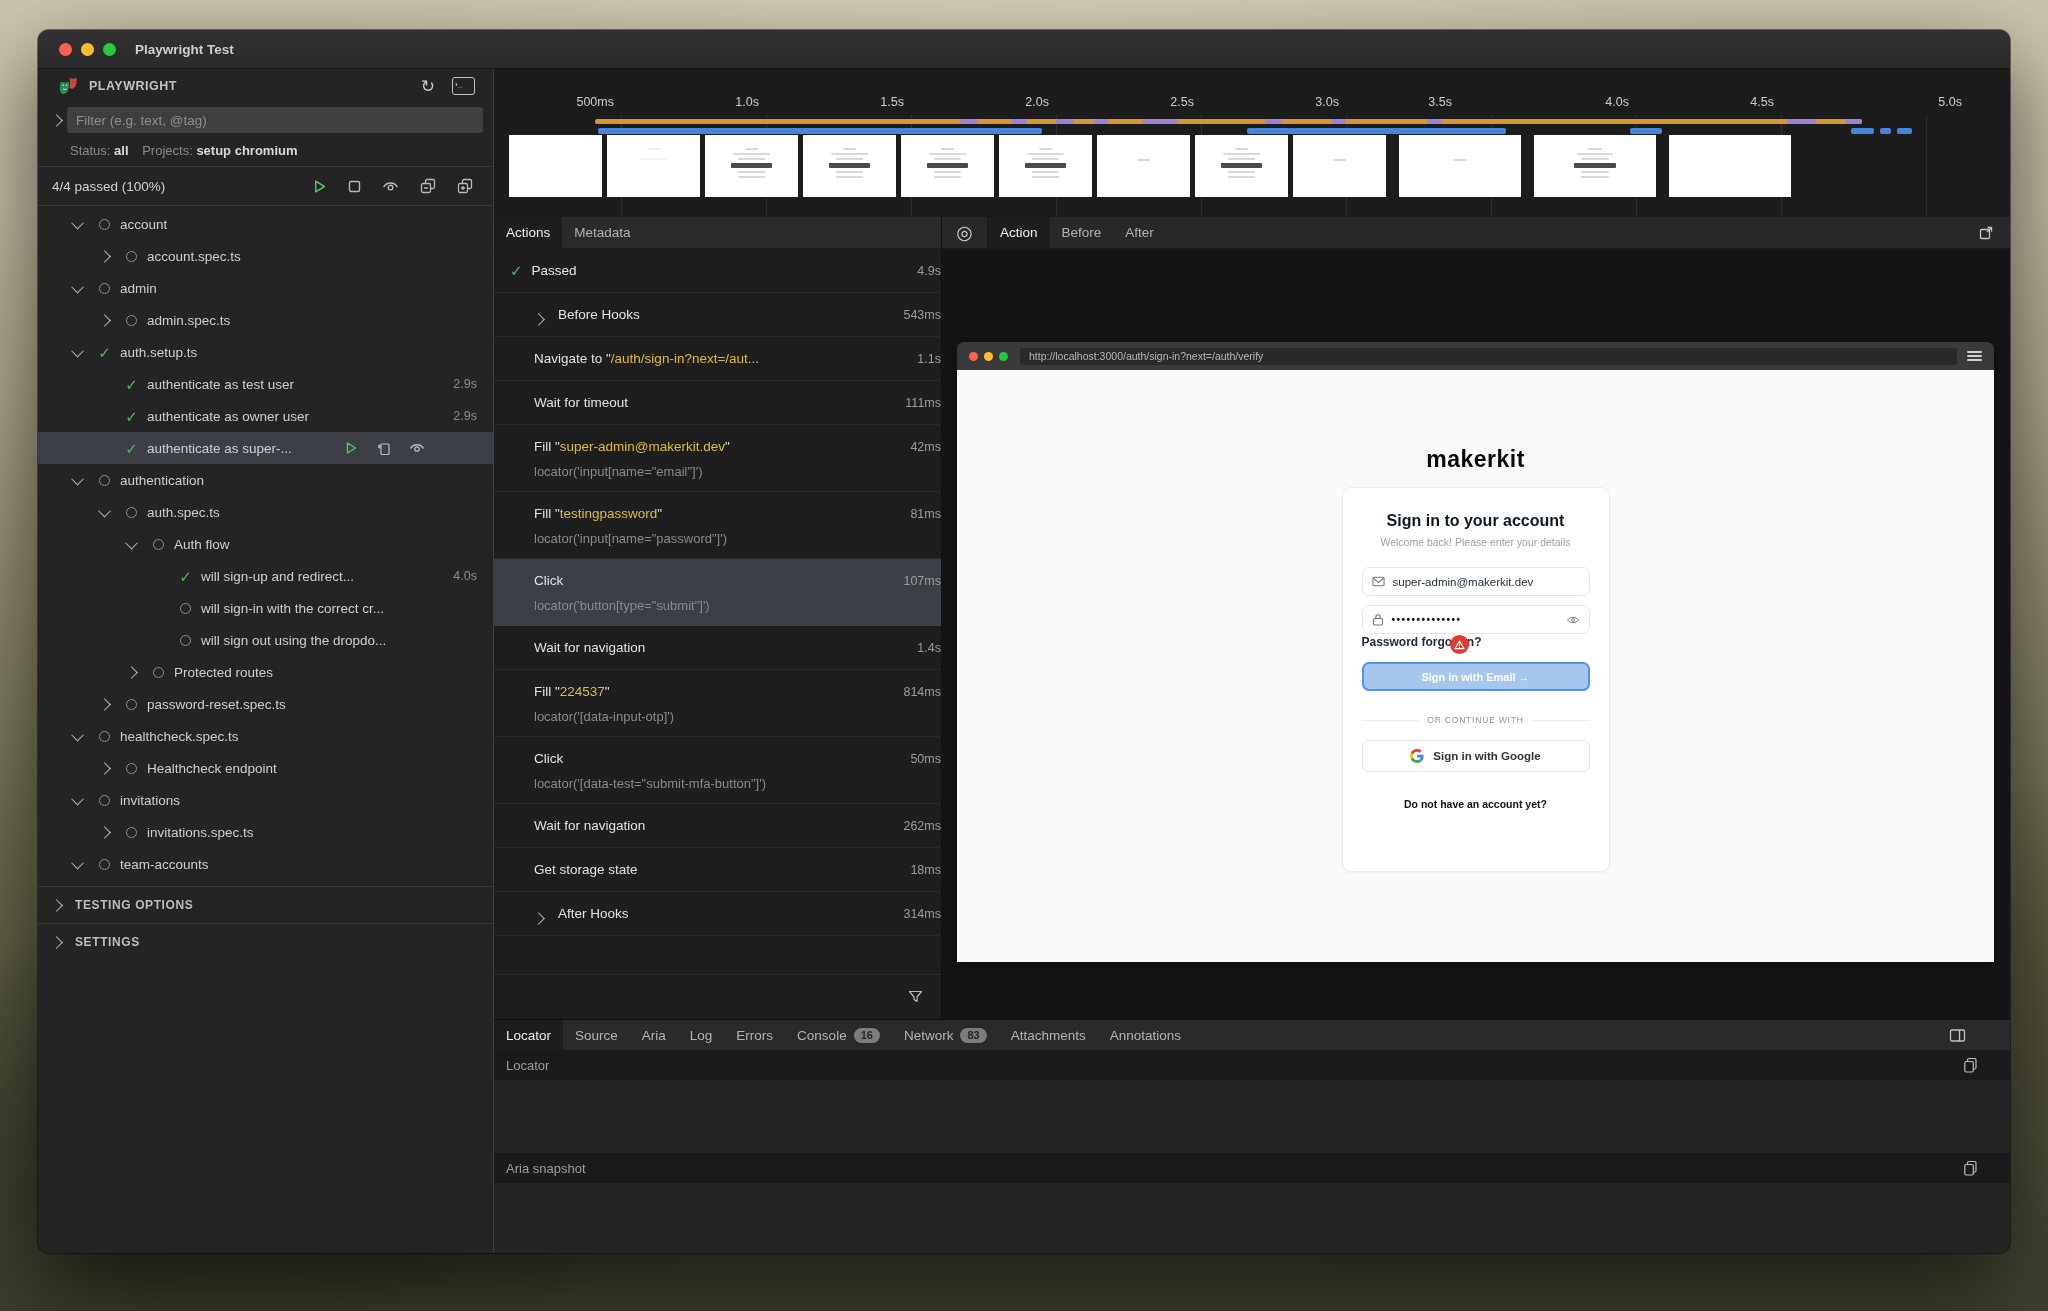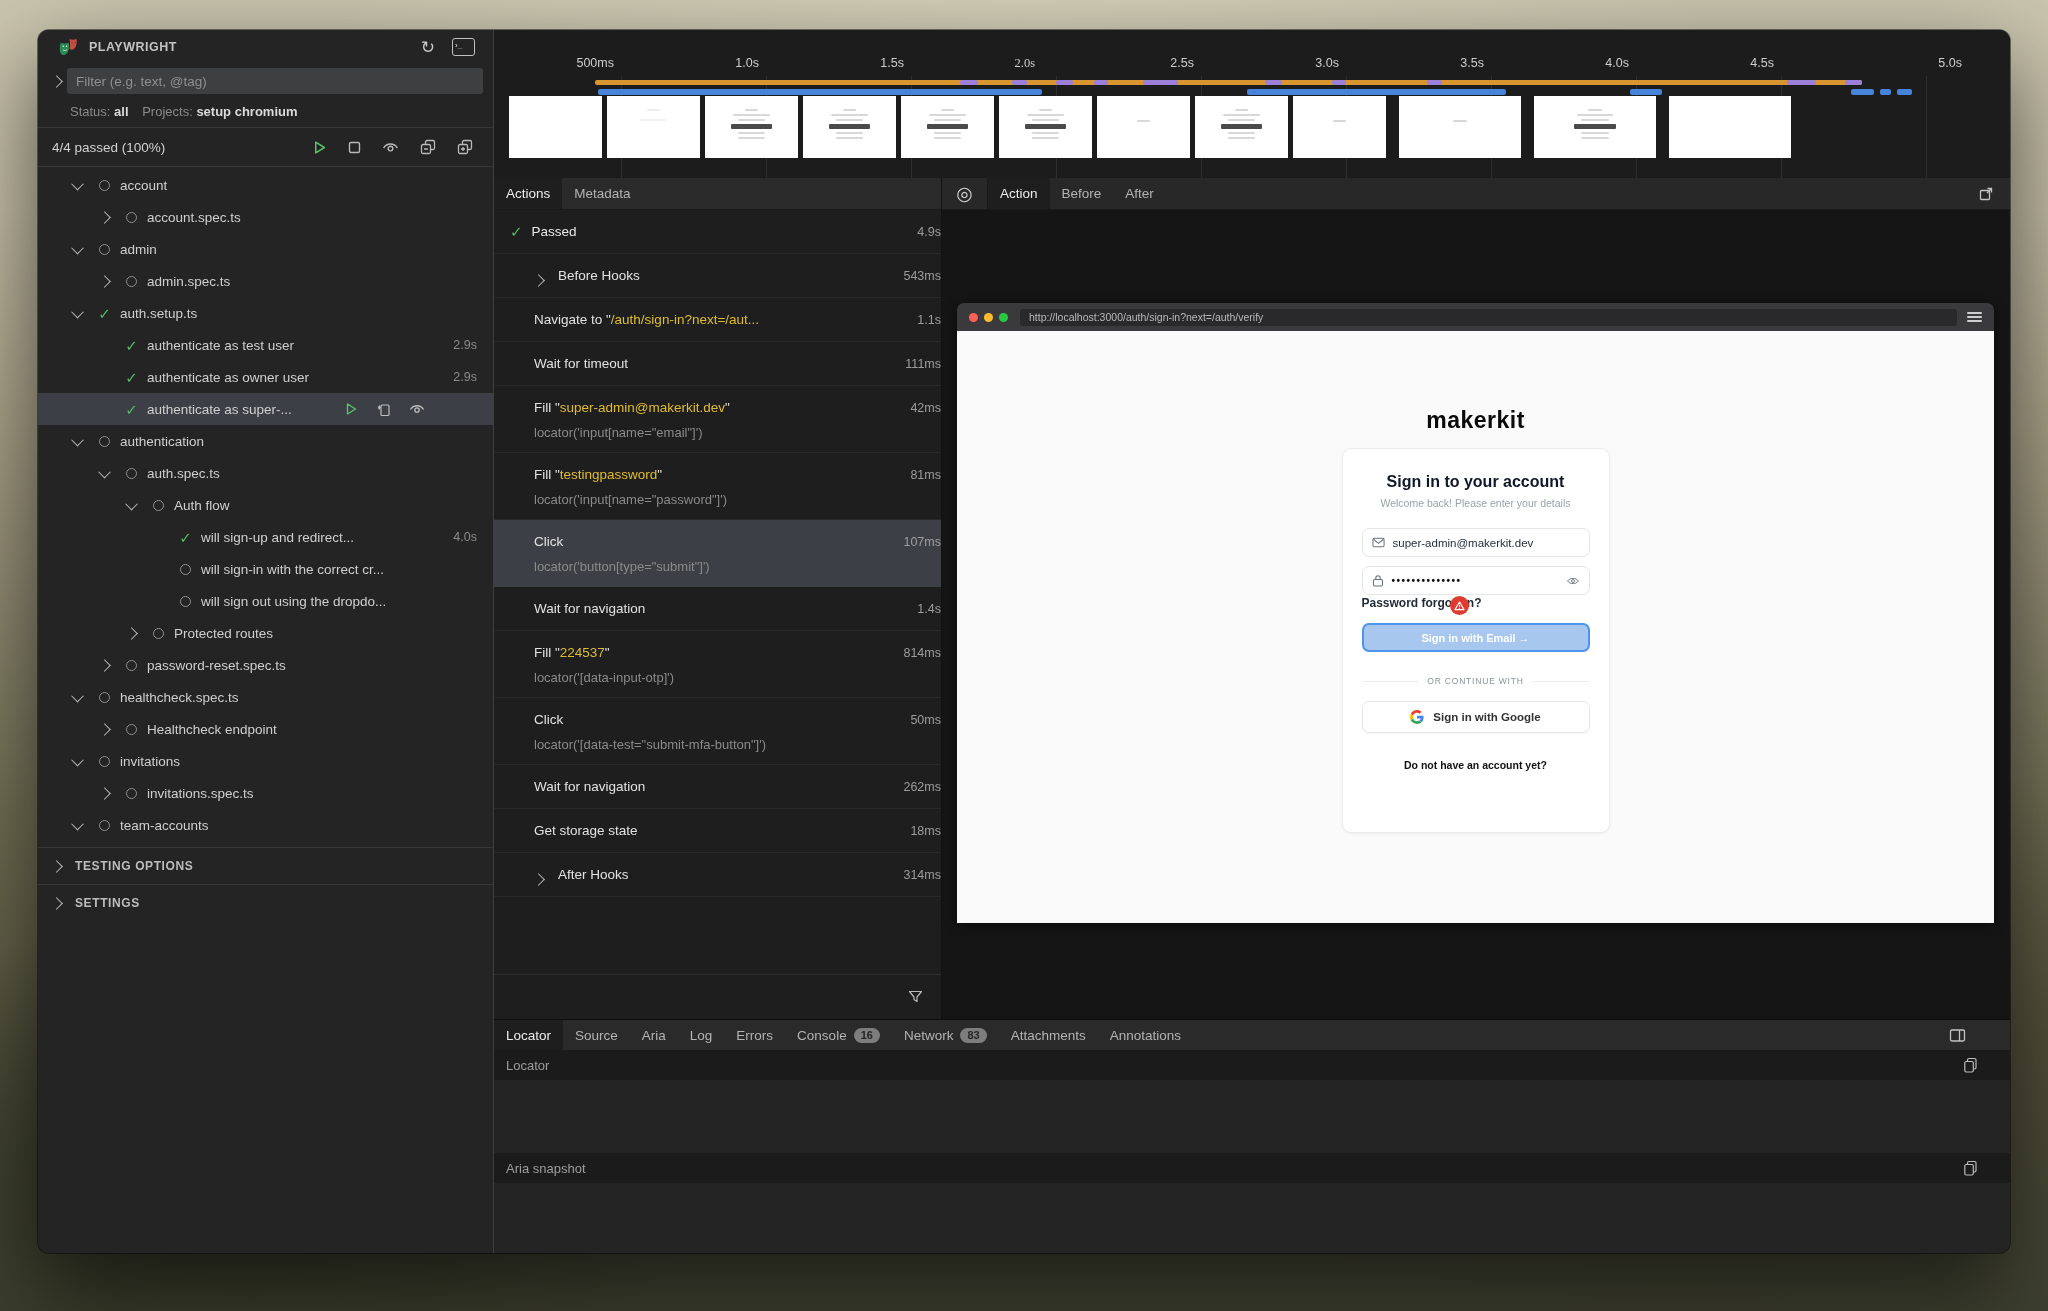--- a/index.html
+++ b/index.html
@@ -167,20 +167,28 @@
   .editor{background:#242424;}
   .editor.one{height:73px;}
   .editor.two{flex:1;}
   svg{display:block}
 </style>
 </head>
 <body>
 
 <div class="window">
 
+  <div class="titlebar">
+    <div class="lights">
+      <span class="light l-red"></span>
+      <span class="light l-yellow"></span>
+      <span class="light l-green"></span>
+    </div>
+    <span class="win-title">Playwright Test</span>
+  </div>
 
   <div class="main">
 
     <div class="sidebar">
       <div class="sb-header">
         <span>
           <svg width="21" height="21" viewBox="0 0 32 32">
             <path fill="#c34e41" d="M17.5 3.2c3.6 1.2 7.2 1.2 10.8 0 .9 7.2-.7 14.2-5.4 15.9-1.9.7-3.9.2-5.5-1.2 1.3-4 1.5-9 0-14.7z"></path>
             <circle cx="21.5" cy="8.5" r="1" fill="#8c352c"></circle>
               <circle cx="26" cy="8.5" r="1" fill="#8c352c"></circle>
@@ -514,27 +522,27 @@
     <div class="content">
 
       <div class="timeline">
           <span class="gridline" style="left: 127px;"></span>
           <span class="tick-label" style="left: 127px;">500ms</span>
           <span class="gridline" style="left: 272px;"></span>
           <span class="tick-label" style="left: 272px;">1.0s</span>
           <span class="gridline" style="left: 417px;"></span>
           <span class="tick-label" style="left: 417px;">1.5s</span>
           <span class="gridline" style="left: 562px;"></span>
-          <span class="tick-label" style="left: 548px; font-family: Liberation Serif, serif;">2.0s</span>
+          <span class="tick-label" style="left: 562px;">2.0s</span>
           <span class="gridline" style="left: 707px;"></span>
           <span class="tick-label" style="left: 707px;">2.5s</span>
           <span class="gridline" style="left: 852px;"></span>
           <span class="tick-label" style="left: 852px;">3.0s</span>
           <span class="gridline" style="left: 997px;"></span>
-          <span class="tick-label" style="left: 997px;">3.5s</span>
+          <span class="tick-label" style="left: 965px;">3.5s</span>
           <span class="gridline" style="left: 1142px;"></span>
           <span class="tick-label" style="left: 1142px;">4.0s</span>
           <span class="gridline" style="left: 1287px;"></span>
           <span class="tick-label" style="left: 1287px;">4.5s</span>
           <span class="gridline" style="left: 1432px;"></span>
           <span class="tick-label" style="left: 1432px; margin-left: 43px;">5.0s</span>
           <div class="bar orange" style="left: 101px; width: 1267px;"></div>
           <div class="bar purple" style="left: 466px; width: 18px;"></div>
           <div class="bar purple" style="left: 518px; width: 15px;"></div>
           <div class="bar purple" style="left: 562px; width: 17px;"></div>

